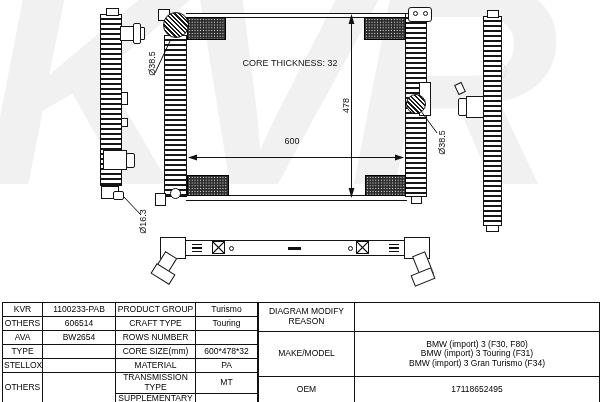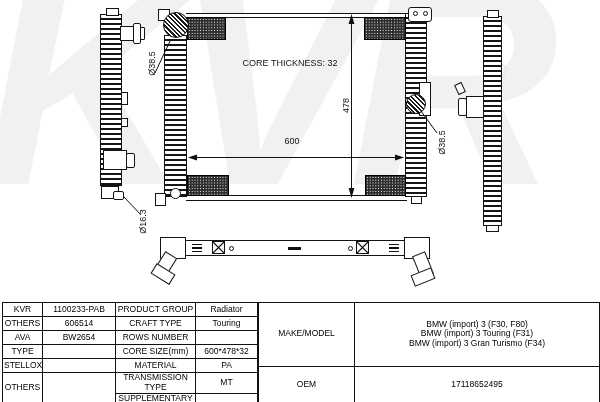--- a/index.html
+++ b/index.html
@@ -131,21 +131,21 @@
           <col style="width:40px">
           <col style="width:73px">
           <col style="width:80px">
           <col style="width:62px">
         </colgroup>
       <tbody>
           <tr style="height:14px;">
         <td>KVR</td>
         <td>1100233-PAB</td>
         <td>PRODUCT GROUP</td>
-        <td>Radiator</td>
+        <td>Turismo</td>
       </tr>
       <tr style="height:14px;">
         <td>OTHERS</td>
         <td>606514</td>
         <td>CRAFT TYPE</td>
         <td>Touring</td>
       </tr>
       <tr style="height:14px;">
         <td>AVA</td>
         <td>BW2654</td>
@@ -177,20 +177,24 @@
     </tbody>
       </table>
     <table class="spec" style="width:341px;">
       <colgroup>
           <col style="width:96px">
           <col style="width:67px">
           <col style="width:110px">
           <col style="width:68px">
         </colgroup>
       <tbody>
+      <tr style="height:24px;">
+        <td>DIAGRAM MODIFY REASON</td>
+        <td colspan="3"></td>
+      </tr>
       <tr style="height:37px;">
         <td>MAKE/MODEL</td>
         <td colspan="3">
           <div>BMW (import) 3 (F30, F80)</div>
           <div>BMW (import) 3 Touring (F31)</div>
           <div>BMW (import) 3 Gran Turismo (F34)</div>
         </td>
       </tr>
       <tr style="height:22px;">
         <td>OEM</td>

